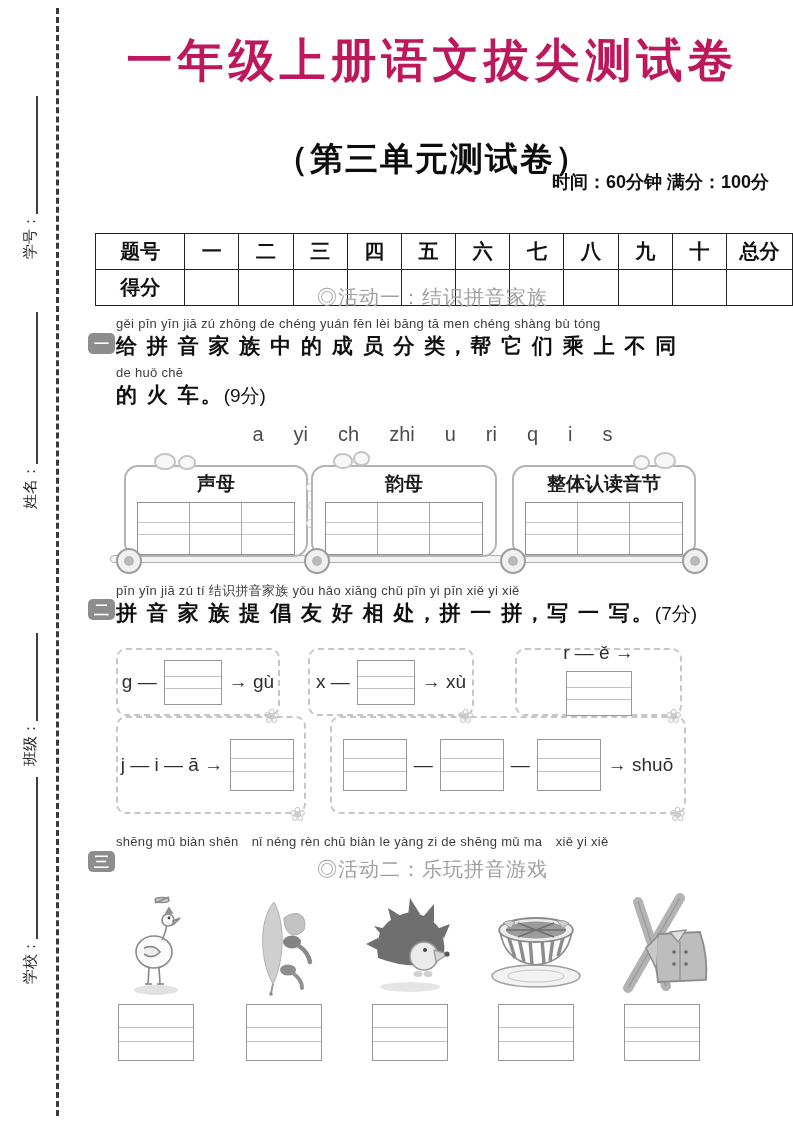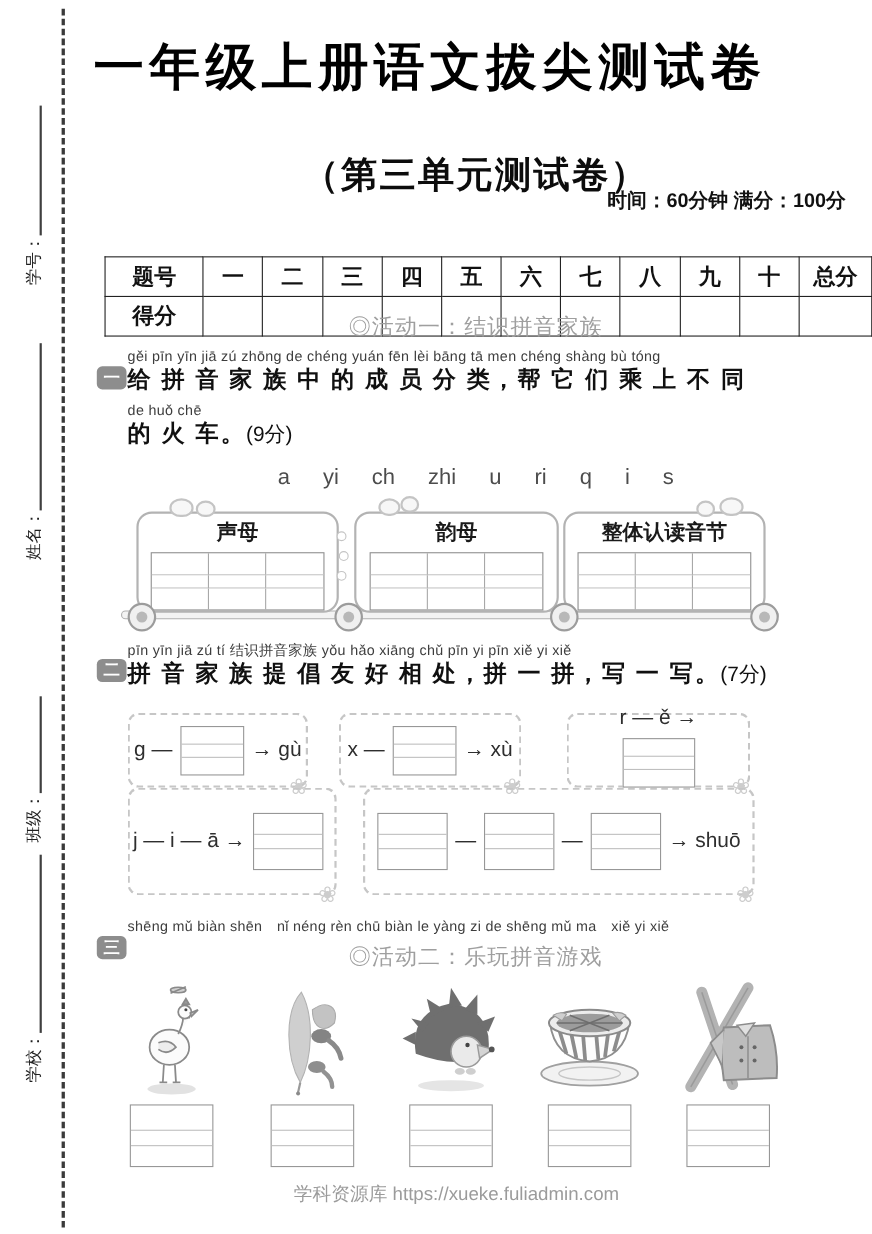--- a/index.html
+++ b/index.html
@@ -7,22 +7,22 @@
   .page{position:relative;width:793px;height:1122px;background:#fff;overflow:hidden;}
 
   
   .fold-line{position:absolute;left:56px;top:8px;height:1108px;border-left:3px dashed #3a3a3a;}
   .side-group{position:absolute;height:20px;display:flex;align-items:center;white-space:nowrap;
               transform:rotate(-90deg);}
   .side-group .lbl{font-size:15px;color:#1f1f1f;}
   .side-group .blank{display:inline-block;border-bottom:2px solid #3f3f3f;height:14px;}
 
   
-  .title{position:absolute;top:30px;left:85px;width:695px;text-align:left;
-         font-size:46px;font-weight:bold;color:#000000;letter-spacing:5px;}
+  .title{position:absolute;top:30px;left:85px;width:695px;text-align:center;
+         font-size:46px;font-weight:bold;color:#be185d;letter-spacing:5px;}
   .subtitle{position:absolute;top:100px;left:85px;width:695px;text-align:center;
             font-size:33px;font-weight:bold;color:#0c0c0c;letter-spacing:2px;margin-top:37px;}
   .meta{position:absolute;top:170px;right:24px;font-size:18px;color:#111;font-weight:bold;}
 
   
   table.score{position:absolute;top:204px;left:95px;border-collapse:collapse;table-layout:fixed;margin-top:29px;}
   table.score td{border:1.6px solid #222;height:33px;text-align:center;
                  font-family:"Liberation Serif",serif;font-weight:bold;font-size:20px;color:#111;}
   td.c-first{width:88px;}
   td.c-num{width:52px;}
@@ -188,21 +188,21 @@
         <span></span>
           <span></span>
           <span></span>
       </div>
     </div>
 
     <div class="bubble" style="left:196px;top:28px;"></div>
     <div class="bubble" style="left:198px;top:46px;"></div>
     <div class="bubble" style="left:196px;top:64px;"></div>
 
-    <div class="car" style="left:212px;width:182px;border-radius:14px;">
+    <div class="car" style="left:201px;width:182px;border-radius:14px;">
       <div class="fruit" style="left:20px;top:-14px;width:16px;height:12px;"></div>
       <div class="fruit" style="left:40px;top:-16px;width:13px;height:11px;"></div>
       <div class="car-label">韵母</div>
       <div class="ttable">
         <span></span>
           <span></span>
           <span></span>
         <span></span>
           <span></span>
           <span></span>
@@ -438,15 +438,14 @@
       <circle cx="80" cy="62" r="1.8" fill="#666"></circle>
       <circle cx="80" cy="74" r="1.8" fill="#666"></circle>
     </svg>
     <div class="pgrid lg">
         <div></div>
         <div></div>
         <div></div>
       </div>
   </div>
 
-  <div class="footer">学科资源库 https://xueke.fuliadmin.com</div>
 
 </div>
 
 </body></html>

